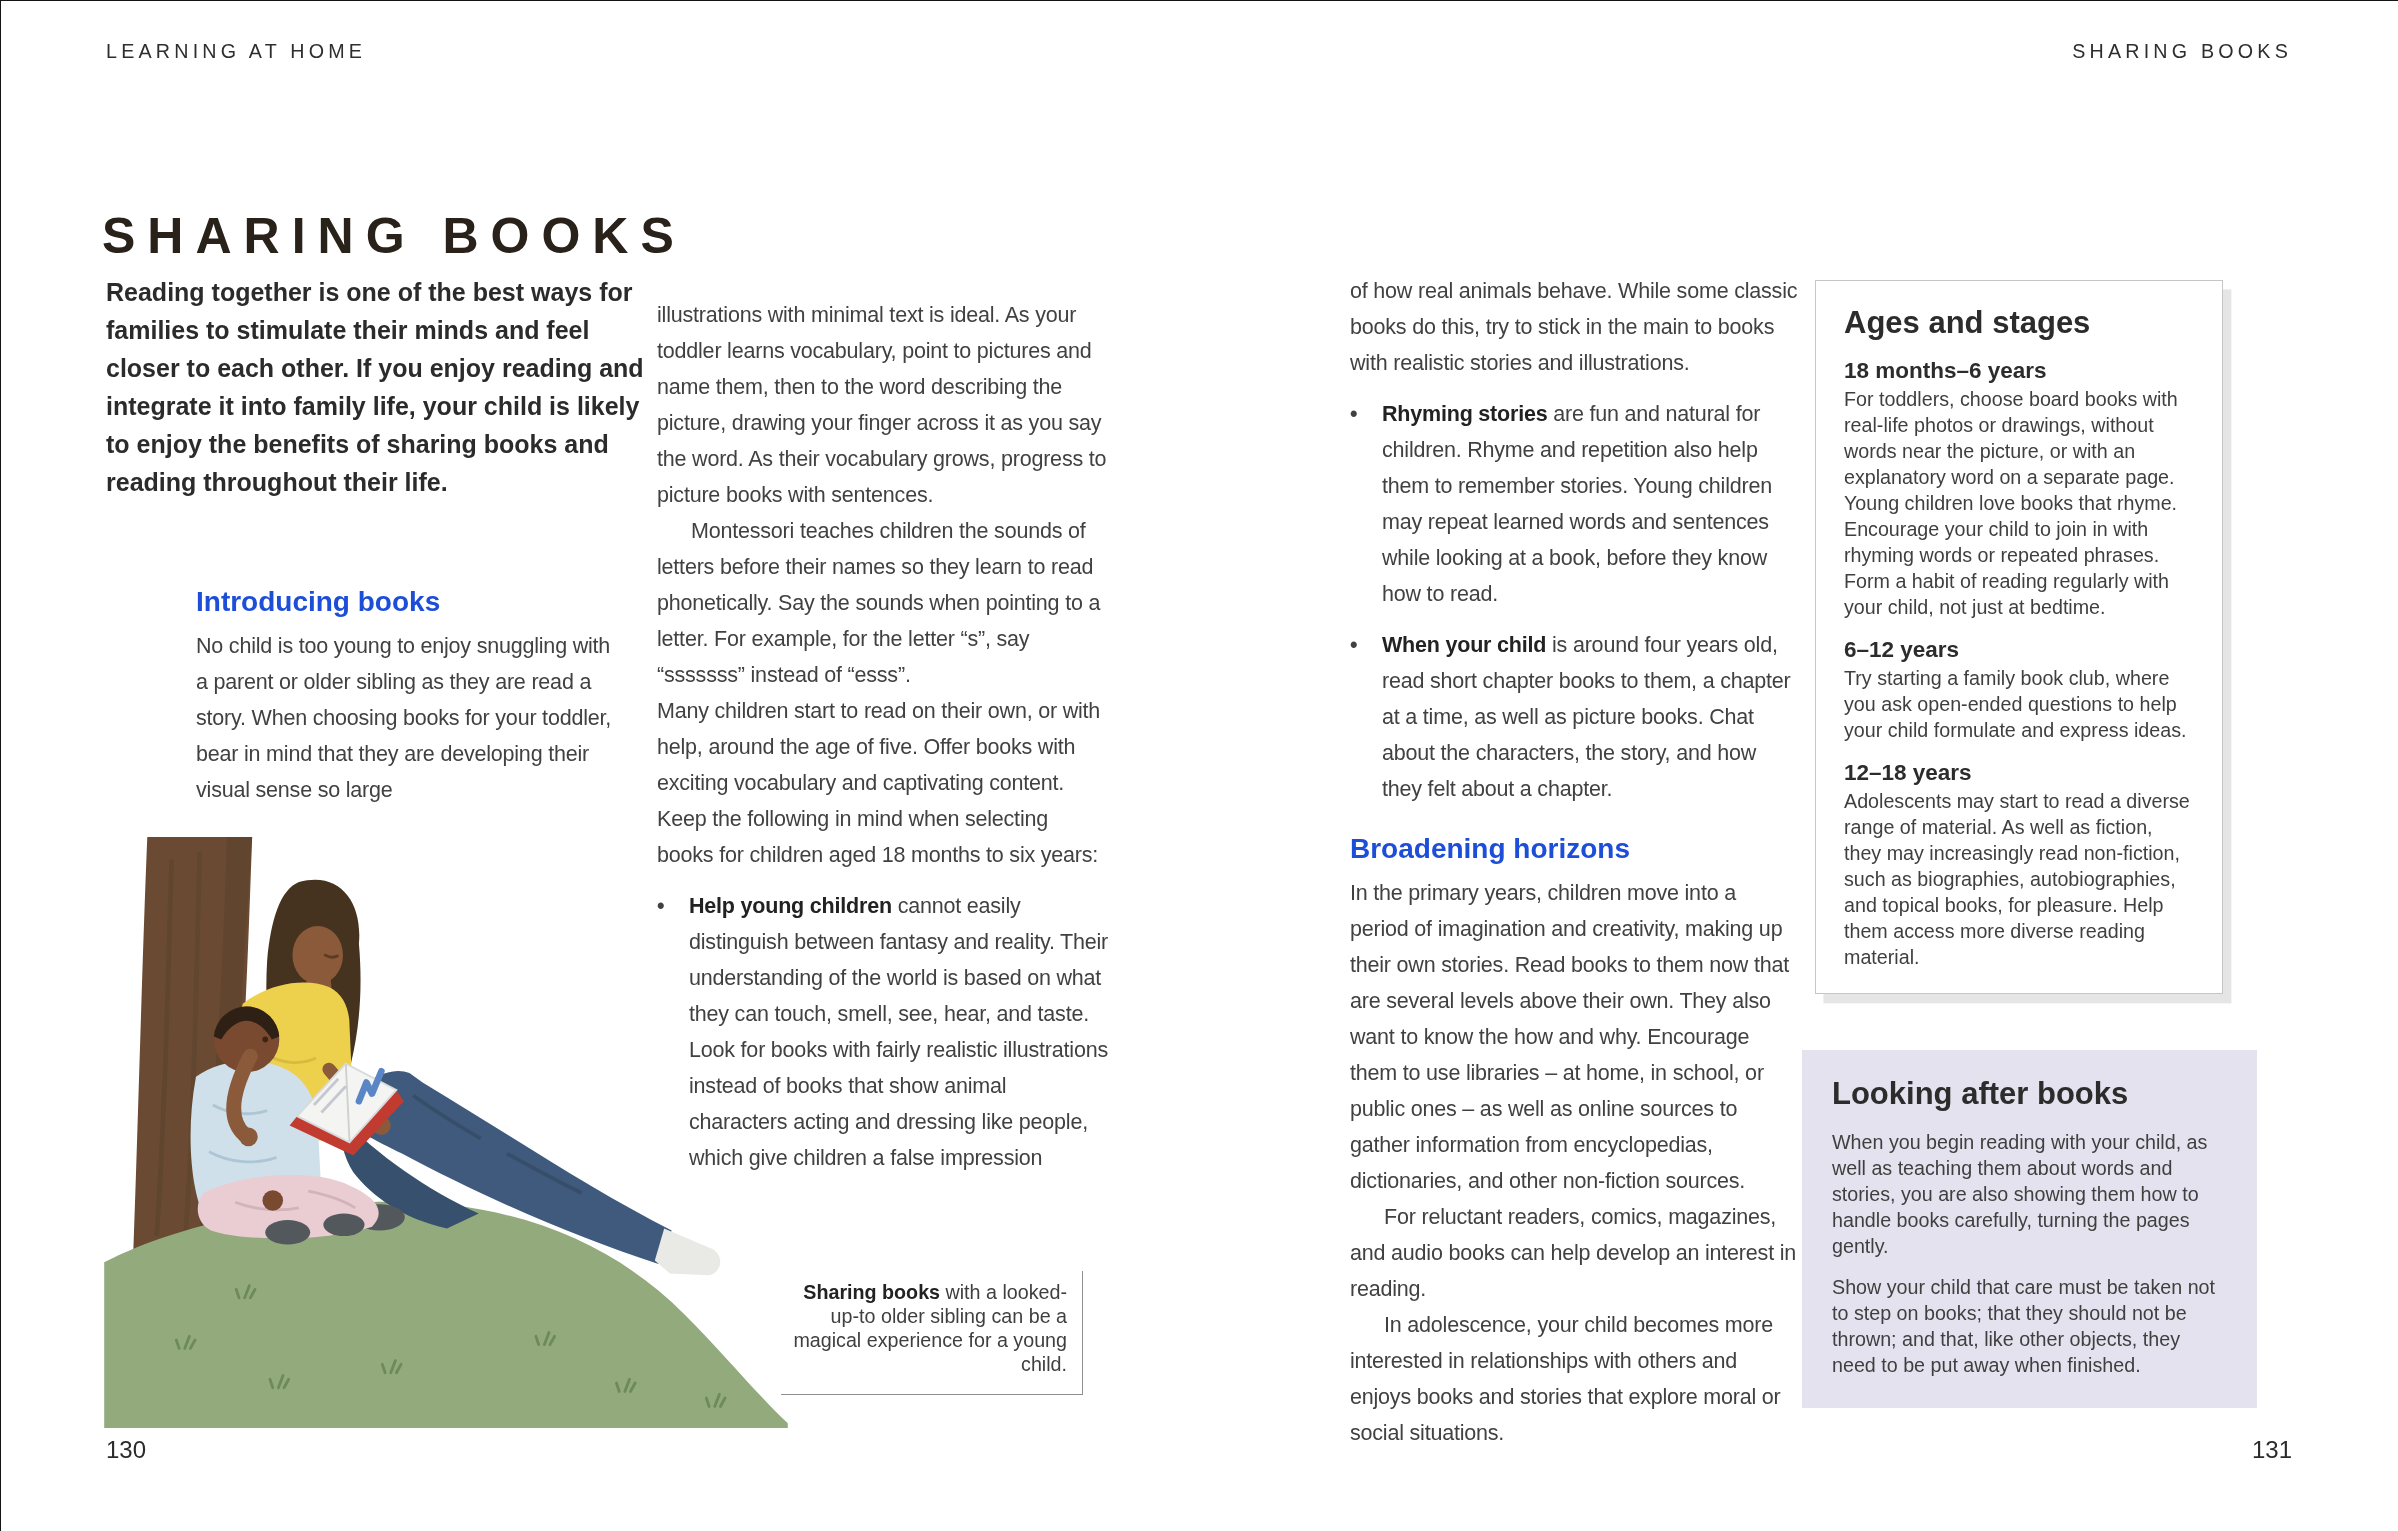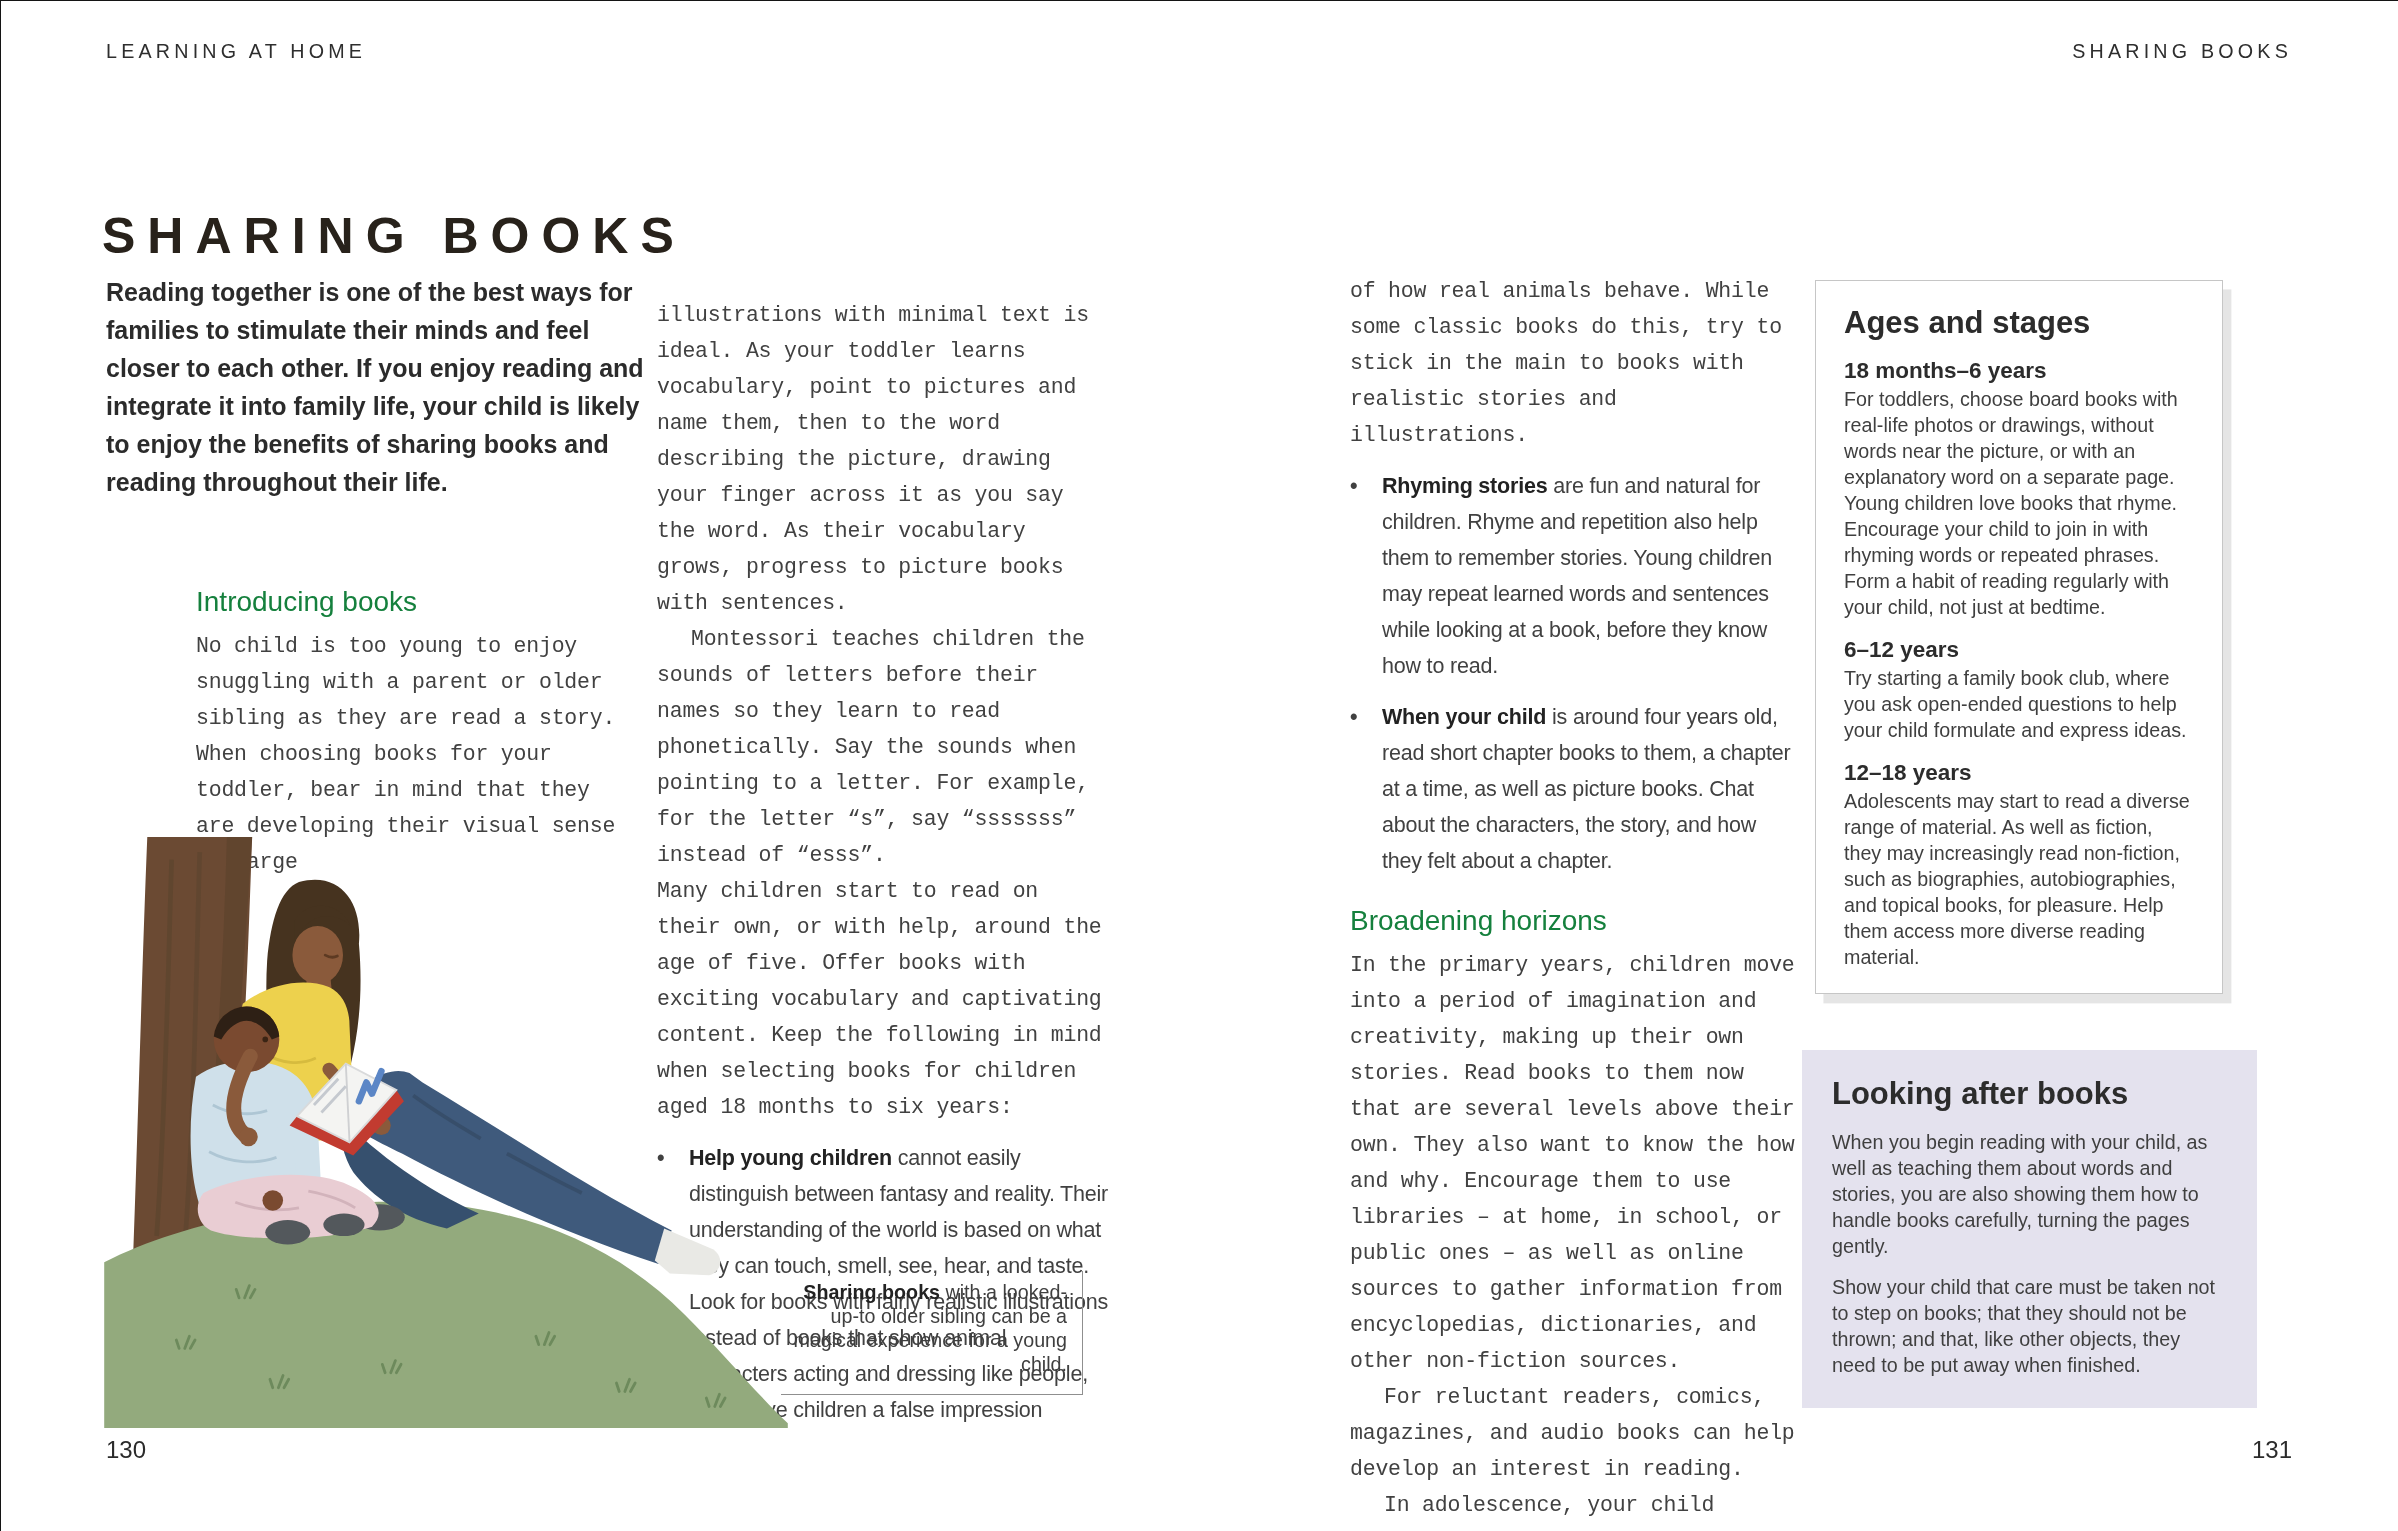--- a/index.html
+++ b/index.html
@@ -8,23 +8,23 @@
     border:1.9px solid #141414;box-sizing:border-box;overflow:hidden;
     font-family:"Liberation Sans",sans-serif;color:#3c3c3c;
   }
   .running-head{position:absolute;top:39px;font-size:19.7px;letter-spacing:4.2px;color:#2e2e2e;}
   .rh-left{left:105px;}
   .rh-right{right:106px;}
   .main-title{position:absolute;left:101px;top:172px;font-size:50px;font-weight:700;letter-spacing:12px;color:#28221b;}
   .standfirst{position:absolute;left:105px;top:272px;width:548px;font-size:25px;line-height:38px;font-weight:700;color:#2b2b2b;}
 
   .col{position:absolute;font-size:21.5px;line-height:36px;letter-spacing:-0.2px;color:#414141;}
-  .col p{margin:0;font-family:Liberation Mono, monospace;}
+  .col p{margin:0;}
   .col p.indent{text-indent:34px;}
-  .col h2{font-size:28px;font-weight:400;letter-spacing:0;color:#15803d;margin:0;}
+  .col h2{font-size:28px;font-weight:700;letter-spacing:0;color:#1d4ed8;margin:0;}
   #col1{left:195px;top:583px;width:429px;}
   #col1 h2{margin-bottom:7.5px;}
   #col2{left:656px;top:296px;width:453px;}
   #col2 h2{margin-top:22.5px;margin-bottom:9.4px;}
   #col3{left:1349px;top:272px;width:450px;}
   #col3 h2{margin-top:24px;margin-bottom:7.5px;}
   .bullet{display:flex;margin-top:15px;}
   .bullet .dot{width:32px;flex:none;font-weight:700;}
   .b{font-weight:700;color:#222;}
 

